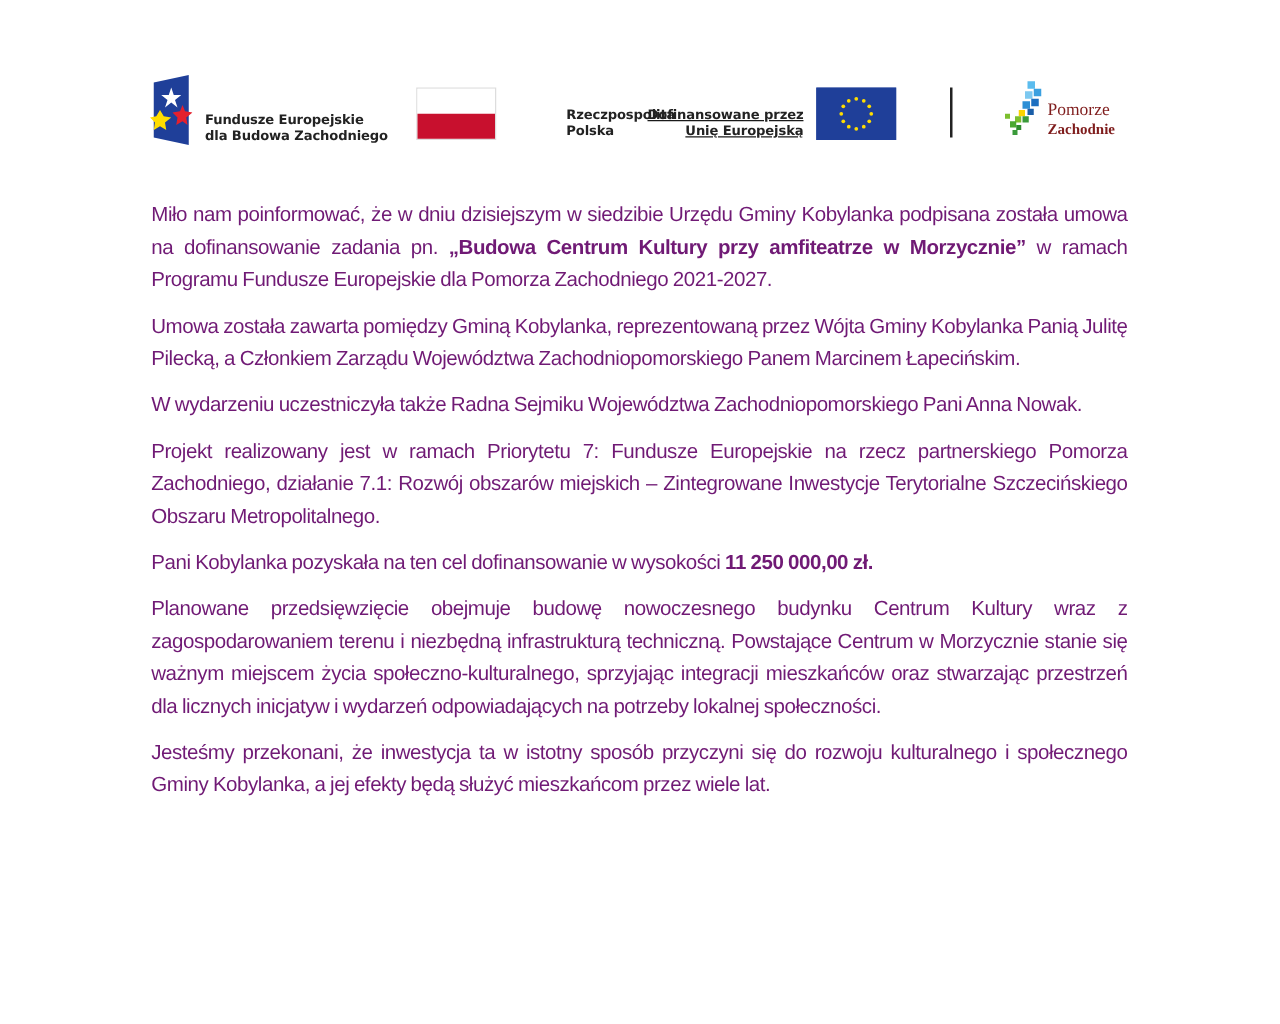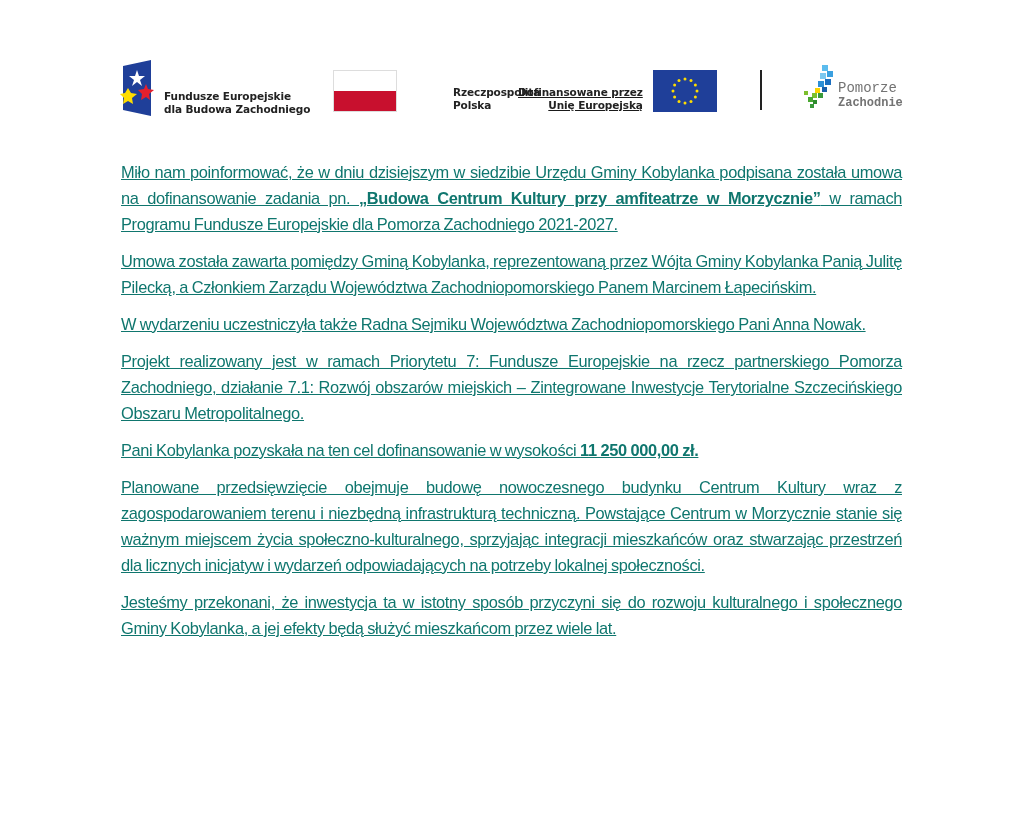--- a/index.html
+++ b/index.html
@@ -18,26 +18,26 @@
   .pl-flag .red { flex: 1; background: #c8102e; }
 
   .eu-logo { left: 398px; top: 10px; text-decoration: underline; }
   .eu-logo .logo-text { text-align: right; margin-right: 10px; }
   .eu-flag { width: 64px; height: 42px; background: #1f3f99; position: relative; }
 
   .divider { position: absolute; left: 640px; top: 10px; width: 2px; height: 40px; background: #222; }
 
   .pz-logo { left: 680px; top: 3px; }
   .pz-mark { width: 36px; height: 48px; margin-right: 2px; }
-  .pz-text { font-family: Liberation Mono, monospace; color: #737373; line-height: 15px; }
+  .pz-text { font-family: Liberation Serif, serif; color: #7f1d1d; line-height: 15px; }
   .pz-text .l1 { font-size: 14px; font-weight: normal; }
   .pz-text .l2 { font-size: 12px; font-weight: bold; }
 
   .content { position: absolute; left: 121px; top: 159px; width: 781px; }
-  .content p { margin: 0 0 11px 0; font-family: "Liberation Sans", sans-serif; font-size: 16.4px; line-height: 26px; text-align: justify; color: #0f766e; letter-spacing: -0.35px; word-spacing: -0.5px; text-decoration: underline; }
+  .content p { margin: 0 0 11px 0; font-family: "Liberation Sans", sans-serif; font-size: 16.4px; line-height: 26px; text-align: justify; color: #701a75; letter-spacing: -0.35px; word-spacing: -0.5px; }
   .content p b { font-weight: bold; }
 </style>
 </head>
 <body>
 
 <div class="logos">
   <div class="logo fe-logo">
     <svg class="fe-mark" viewBox="0 0 34 56">
       <polygon points="3,6 31,0 31,56 3,50" fill="#1f3f99"></polygon>
       <polygon points="17,10 19,16 25,16 20,20 22,26 17,22 12,26 14,20 9,16 15,16" fill="#ffffff"></polygon>

